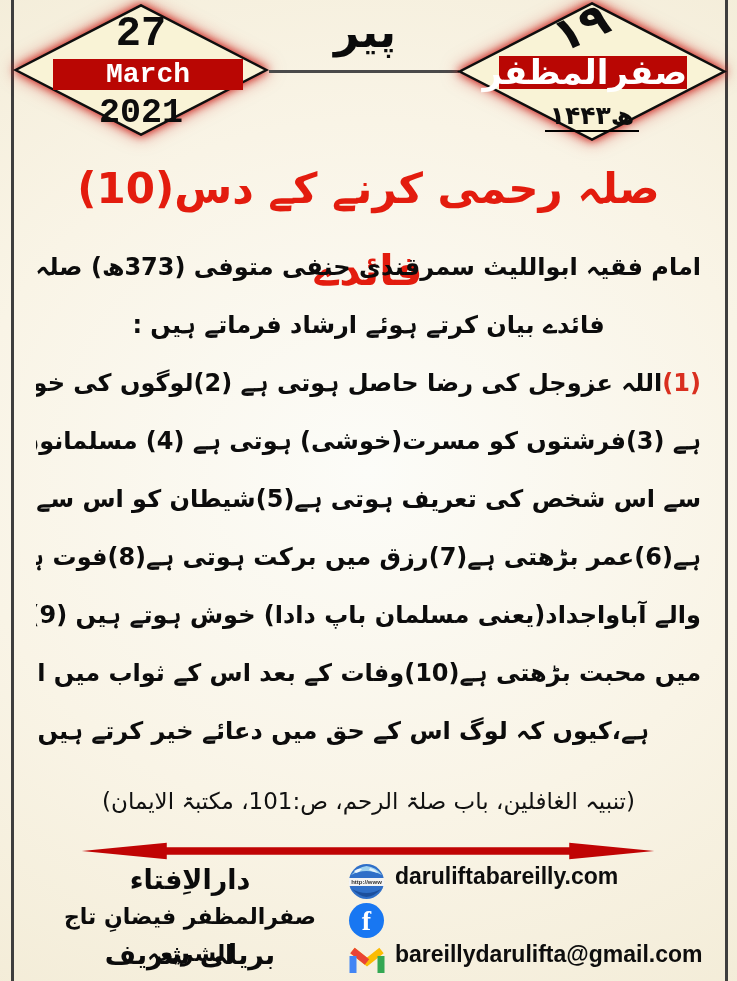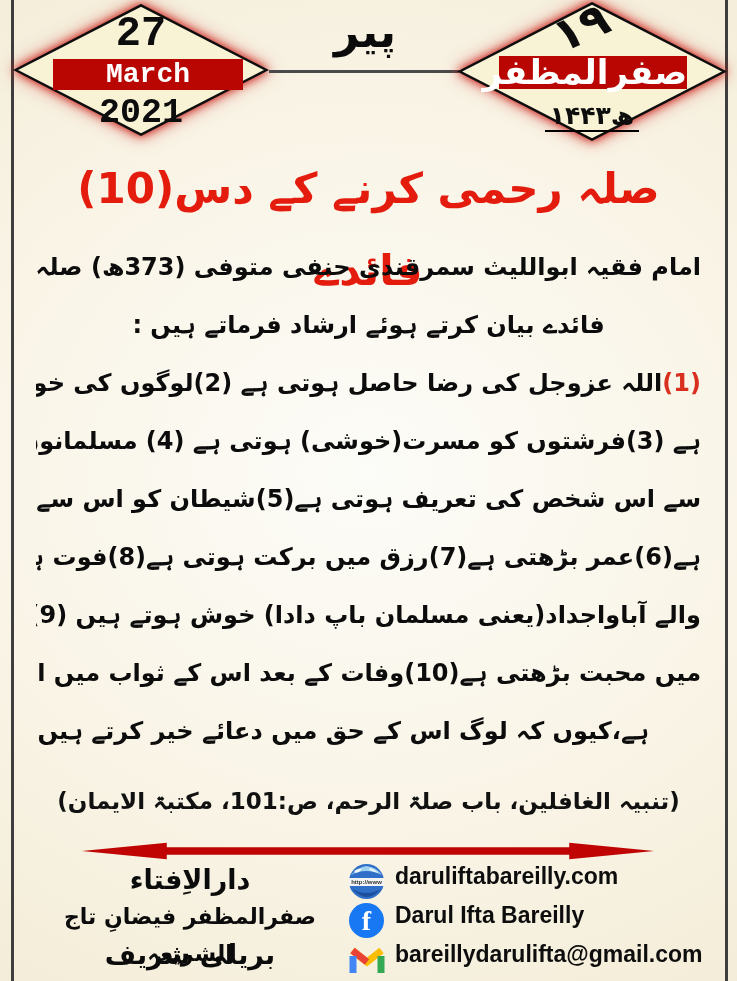--- a/index.html
+++ b/index.html
@@ -39,21 +39,21 @@
   
   .title{position:absolute;top:148px;left:40px;right:40px;height:82px;line-height:82px;
     text-align:center;font-size:42px;font-weight:bold;color:#e31c0e;}
   .textblock{position:absolute;top:238px;left:36px;right:36px;}
   .tline{height:58px;line-height:58px;font-size:24px;font-weight:bold;color:#0c0c0c;
     direction:rtl;text-align:justify;text-align-last:justify;white-space:nowrap;overflow:hidden;}
   .tline.center{text-align:center;text-align-last:center;}
   .tline.lastline{padding:0 52px;}
   .rednum{color:#d92f1f;}
   .citation{position:absolute;top:780px;left:30px;right:30px;text-align:center;
-    font-size:23px;font-weight:bold;color:#111;direction:rtl;height:42px;line-height:42px;}
+    font-size:23px;font-weight:normal;color:#111;direction:rtl;height:42px;line-height:42px;}
 
   
   .arrow{position:absolute;left:64px;top:839px;width:608px;height:24px;}
   .org{position:absolute;left:40px;top:861px;width:300px;text-align:center;color:#0b0b0b;font-weight:bold;}
   .org .o1{font-size:27px;height:37px;line-height:37px;text-align:center;}
   .org .o2{font-size:22px;height:37px;line-height:37px;}
   .org .o3{font-size:27px;height:40px;line-height:40px;}
   .contacts{position:absolute;left:348px;top:863px;width:382px;}
   .crow{display:flex;height:38px;margin-bottom:1px;}
   .cicon{width:37px;height:37px;flex:0 0 37px;margin-right:10px;display:flex;align-items:center;justify-content:center;}
@@ -128,21 +128,20 @@
           <text x="18.5" y="21.3" font-size="6" font-weight="bold" text-anchor="middle" fill="#333" font-family="Liberation Sans, sans-serif">http://www</text>
           <path d="M4 26 Q11 33 18.5 34 Q27 33 33 26 Q26 30 18.5 30 Q11 30 4 26 Z" fill="#1c4f9c"></path>
         </svg>
       </span>
       <span class="ctext">daruliftabareilly.com</span>
     </div>
     <div class="crow">
       <span class="cicon">
         <span class="fb-circle">f</span>
       </span>
-      <span class="ctext">Darul Ifta Bareilly</span>
     </div>
     <div class="crow">
       <span class="cicon">
         <svg width="36" height="28" viewBox="0 0 36 28">
           <polyline points="3.5,4.5 18,16 32.5,4.5" fill="none" stroke="#fbbc04" stroke-width="7"></polyline>
           <polyline points="3.5,4.5 18,16" fill="none" stroke="#ea4335" stroke-width="7"></polyline>
           <rect x="0.5" y="10" width="7" height="17" fill="#4285f4"></rect>
           <rect x="28.5" y="10" width="7" height="17" fill="#34a853"></rect>
         </svg>
       </span>

